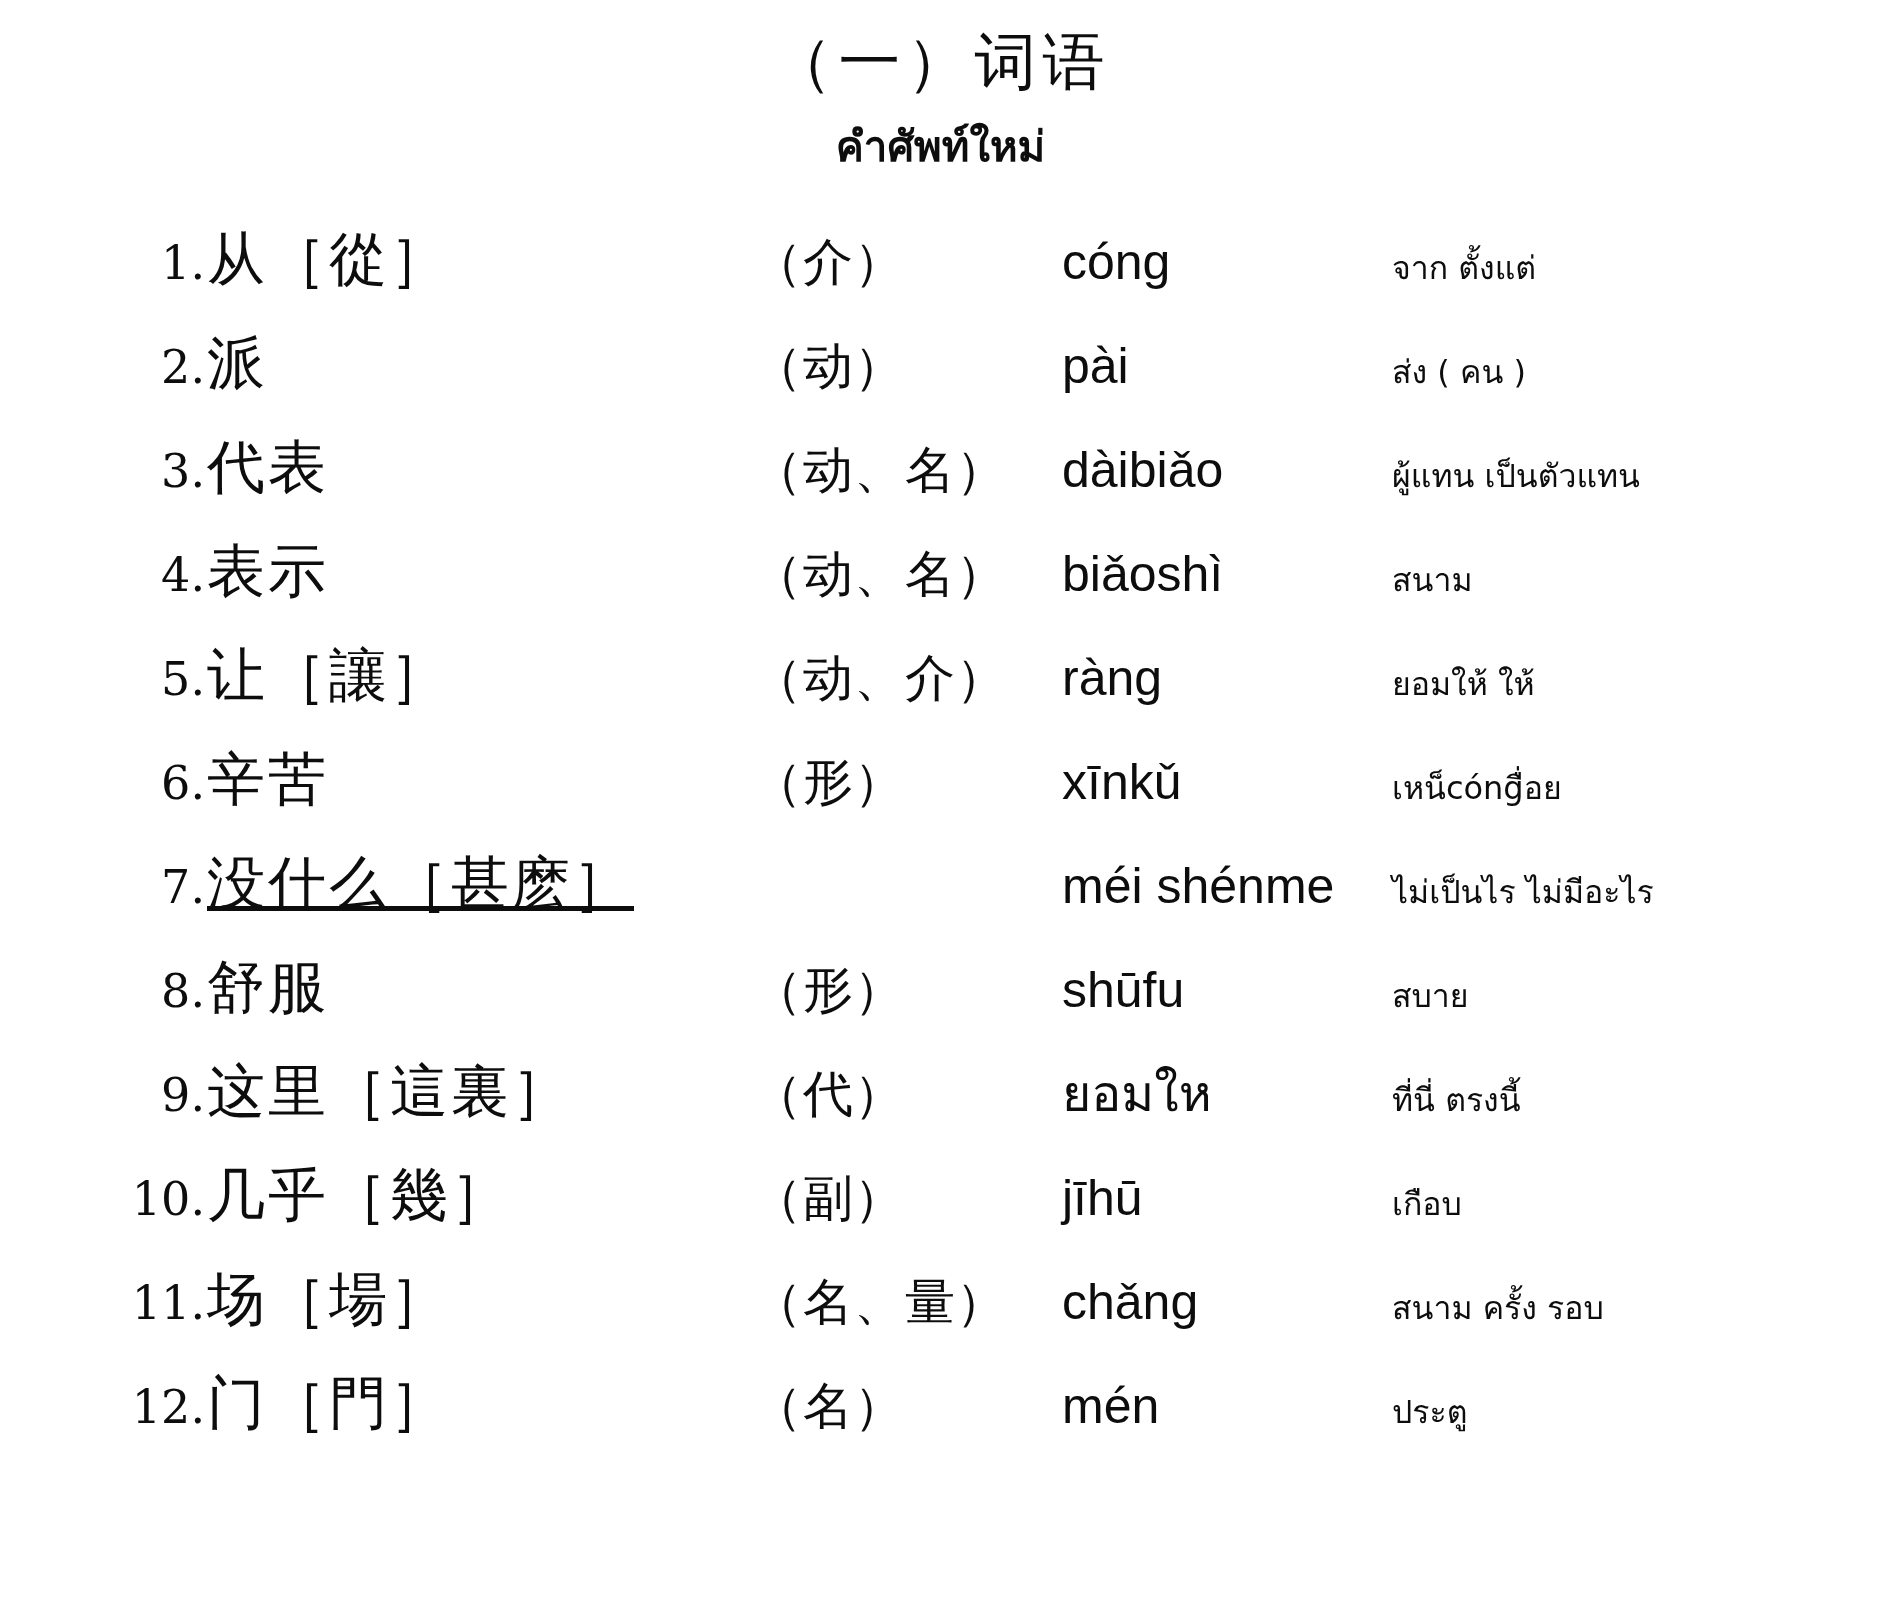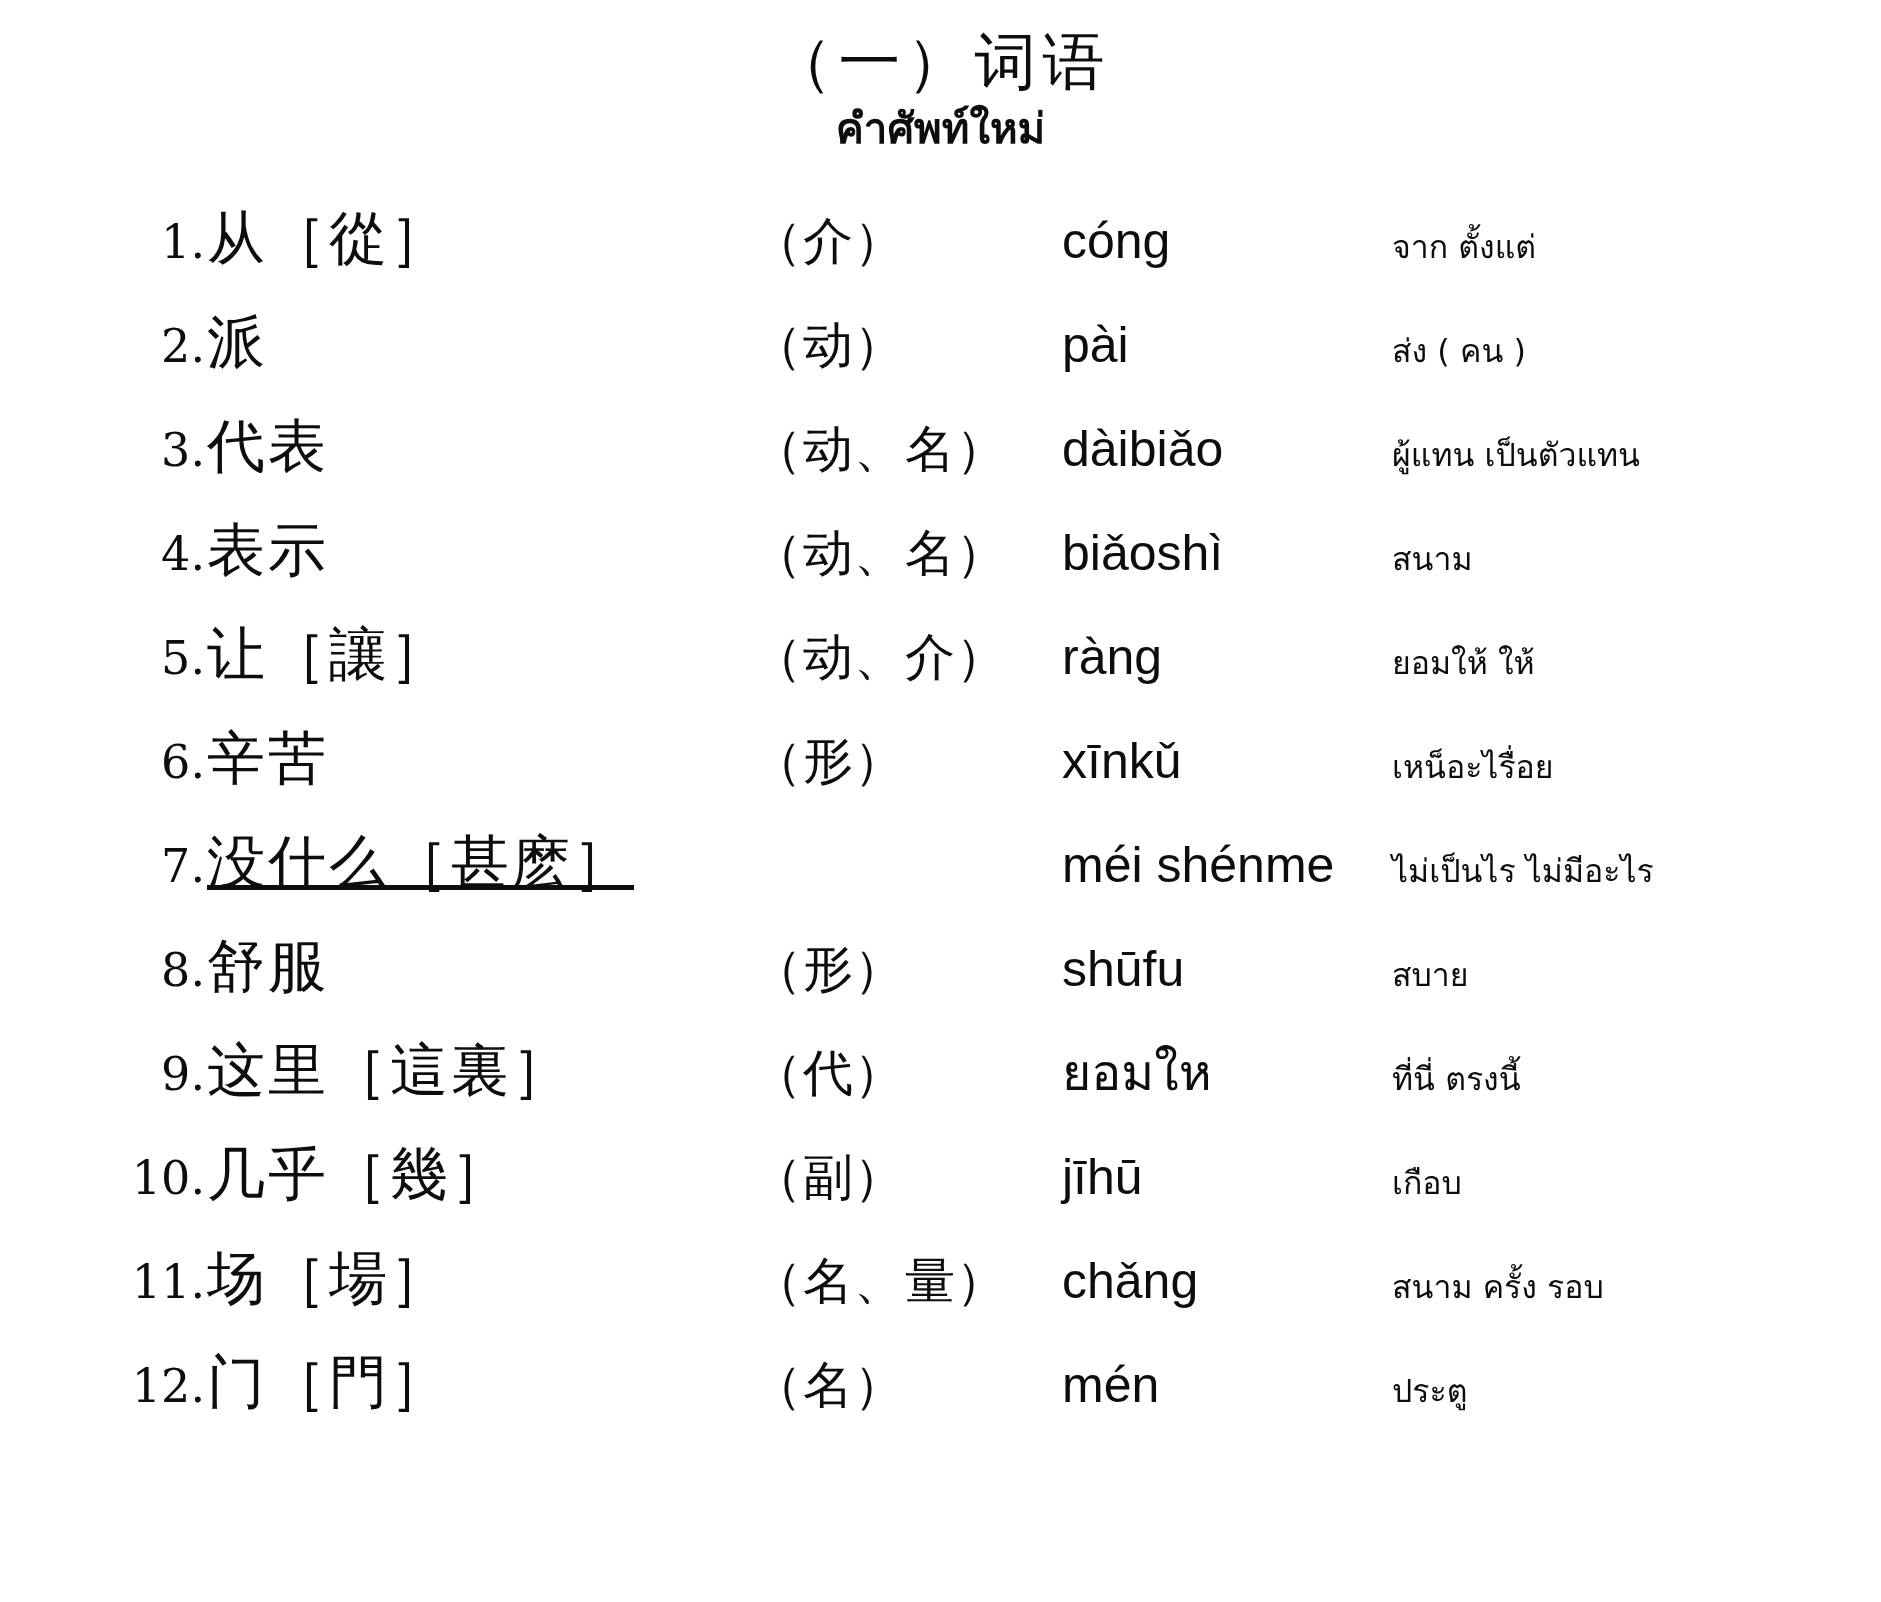--- a/index.html
+++ b/index.html
@@ -26,24 +26,24 @@
     margin-top: 26px;
   }
   .title-cn {
     font-family: "DejaVu Serif", serif;
     font-size: 62px;
     letter-spacing: 6px;
     line-height: 1.15;
     font-weight: 400;
   }
   .title-th {
-    font-family: Liberation Sans, sans-serif;
+    font-family: Liberation Mono, monospace;
     font-size: 42px;
     font-weight: bold;
-    margin-top: 8px;
+    margin-top: 29px;
     line-height: 1.15;
   }
   .vocab-list {
     margin-top: 46px;
     padding-left: 0;
   }
   .row {
     display: flex;
     align-items: baseline;
     height: 104px;
@@ -141,21 +141,21 @@
       <div class="col-pos">（动、介）</div>
       <div class="col-pinyin">ràng</div>
       <div class="col-thai">ยอมให้ ให้</div>
     </div>
 
     <div class="row">
       <div class="col-index">6.</div>
       <div class="col-word">辛苦</div>
       <div class="col-pos">（形）</div>
       <div class="col-pinyin">xīnkǔ</div>
-      <div class="col-thai">เหน็อะไรื่อย</div>
+      <div class="col-thai">เหน็cóngื่อย</div>
     </div>
 
     <div class="row wide-word">
       <div class="col-index">7.</div>
       <div class="col-word">没什么［甚麽］</div>
       <div class="col-pos"></div>
       <div class="col-pinyin">méi shénme</div>
       <div class="col-thai">ไม่เป็นไร ไม่มีอะไร</div>
     </div>
 

